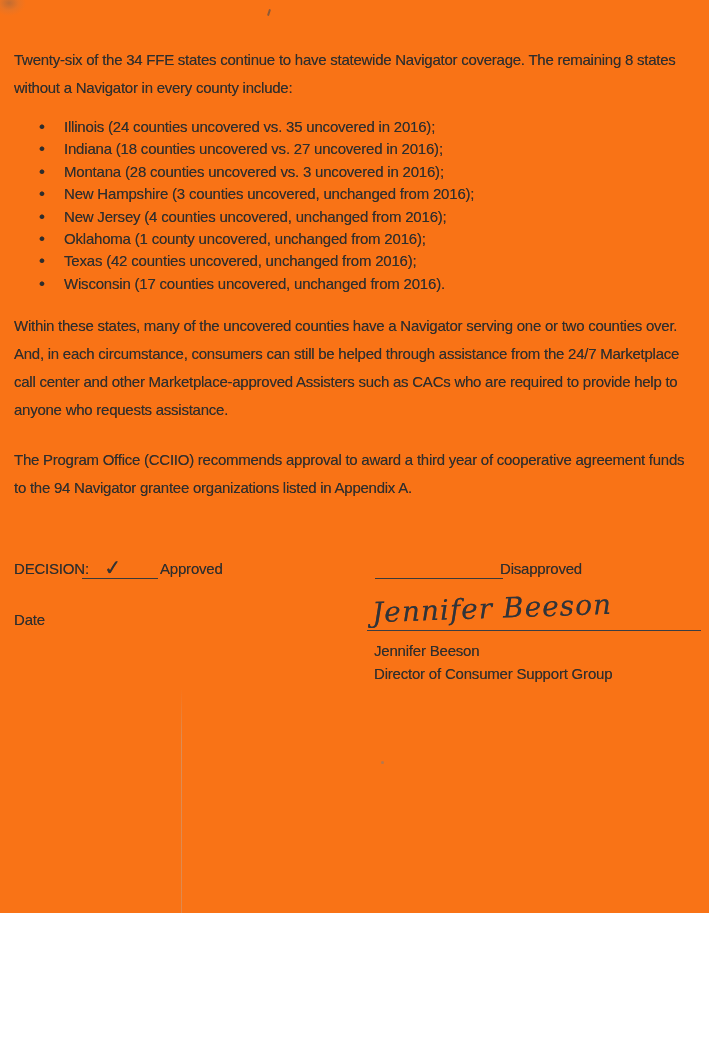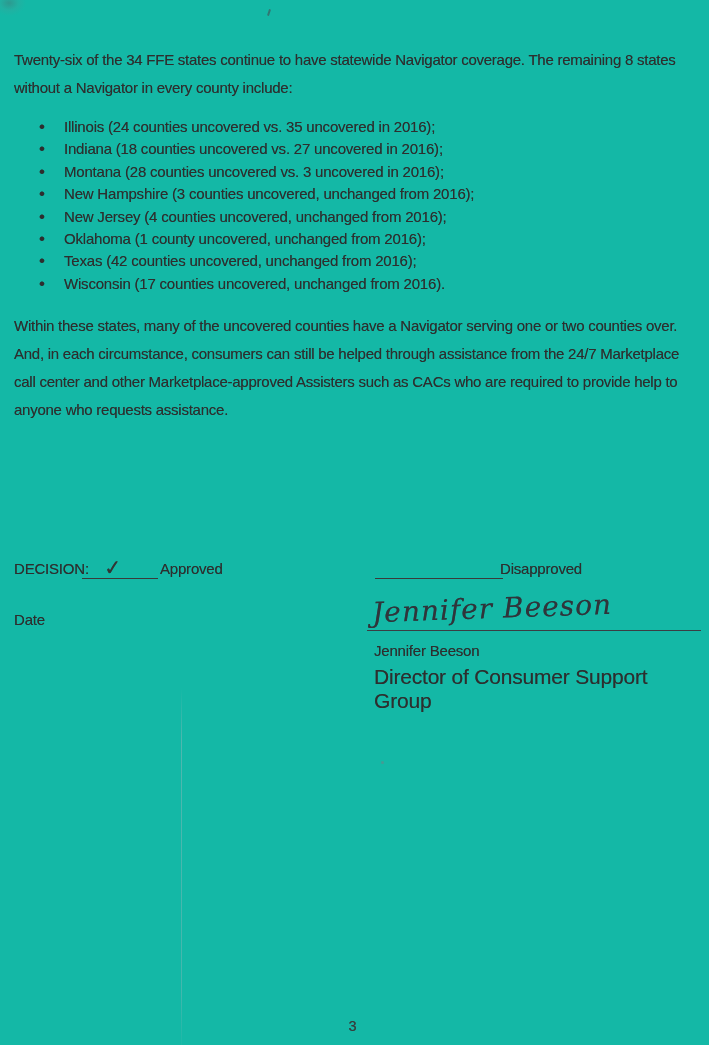--- a/index.html
+++ b/index.html
@@ -3,22 +3,22 @@
 <meta charset="utf-8">
 <style>
   html, body {
     margin: 0;
     padding: 0;
     background: #ffffff;
   }
   .page {
     position: relative;
     width: 709px;
-    height: 1045px;
-    background: #14b8a6;
+    height: 913px;
+    background: #f97316;
     font-family: "Liberation Sans", sans-serif;
     color: #2e2e2e;
     overflow: hidden;
     text-shadow: 0 0 0.45px rgba(40,40,40,0.55);
   }
   
   .corner-smudge {
     position: absolute;
     left: -8px; top: -10px;
     width: 34px; height: 26px;
@@ -121,21 +121,21 @@
     font-style: italic;
     font-size: 28px;
     color: #30343a;
     letter-spacing: 1px;
     transform: rotate(-2deg);
     white-space: nowrap;
     text-shadow: 0 0 0.5px rgba(40,45,55,0.6);
   }
   .sig-line { position: absolute; left: 0; top: 40px; width: 334px; border-bottom: 1.5px solid #3a3e44; }
   .sig-name  { position: absolute; left: 7px; top: 52px;  font-size: 15px; letter-spacing: -0.2px; }
-  .sig-title { position: absolute; left: 7px; top: 75px; font-size: 21px; letter-spacing: -0.2px; }
+  .sig-title { position: absolute; left: 7px; top: 75px; font-size: 15px; letter-spacing: -0.2px; }
 
   .page-number {
     position: absolute;
     left: 0; top: 1018px;
     width: 705px;
     text-align: center;
     font-size: 14.5px;
     color: #3a3a3a;
   }
 </style>
@@ -158,20 +158,21 @@
     <li>New Hampshire (3 counties uncovered, unchanged from 2016);</li>
     <li>New Jersey (4 counties uncovered, unchanged from 2016);</li>
     <li>Oklahoma (1 county uncovered, unchanged from 2016);</li>
     <li>Texas (42 counties uncovered, unchanged from 2016);</li>
     <li>Wisconsin (17 counties uncovered, unchanged from 2016).</li>
   </ul>
 
   <p class="para within">Within these states, many of the uncovered counties have a Navigator serving one or two counties over. And, in each circumstance, consumers can still be helped through assistance from the 24/7 Marketplace call center and other Marketplace-approved Assisters such as CACs who are required to provide help to anyone who requests assistance.</p>
 
 
+  <p class="para funding-para">The Program Office (CCIIO) recommends approval to award a third year of cooperative agreement funds to the 94 Navigator grantee organizations listed in Appendix A.</p>
 
   <div class="decision-row">
     <span class="decision-label">DECISION:</span>
     <span class="blank approved-blank">
         <span class="checkmark">✓</span>
       </span>
     <span class="approved-label">Approved</span>
     <span class="blank disapproved-blank"></span>
     <span class="disapproved-label">Disapproved</span>
   </div>

